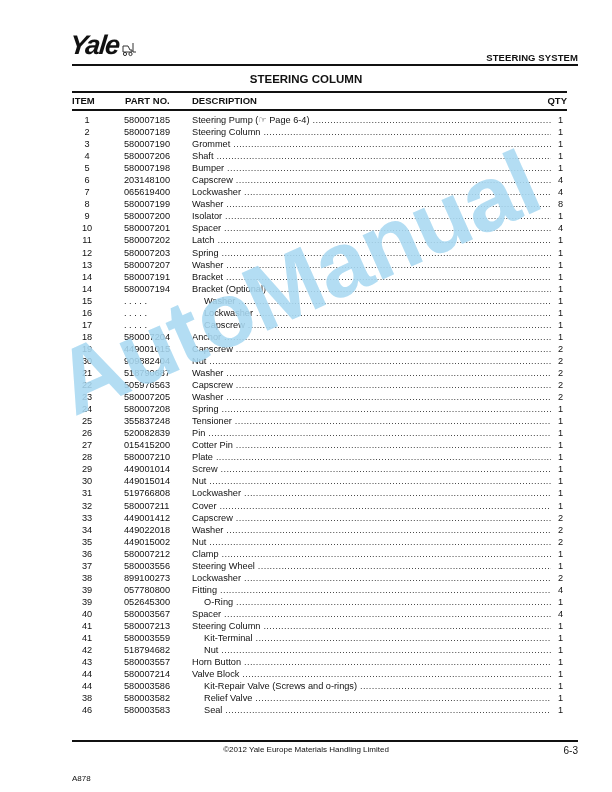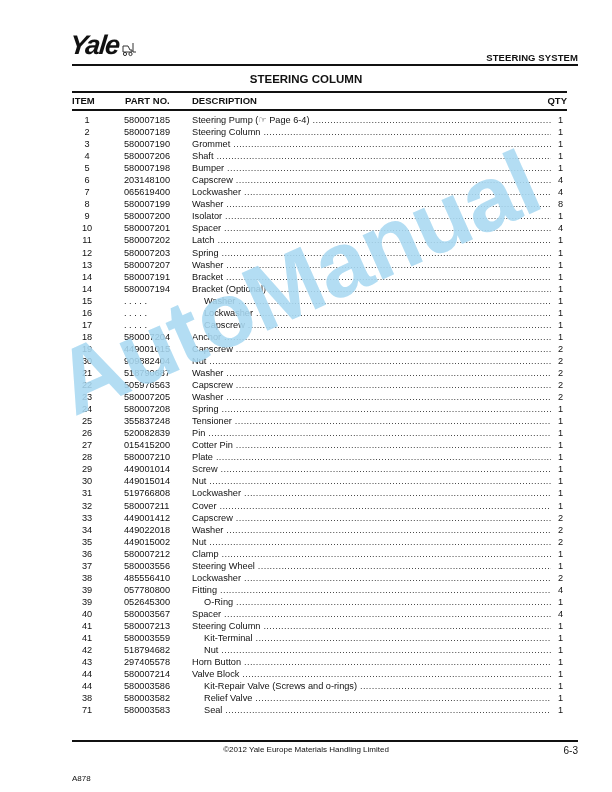--- a/index.html
+++ b/index.html
@@ -296,21 +296,21 @@
         <span class="qty">1</span>
       </div>
       <div class="row">
         <span class="item">37</span>
         <span class="part">580003556</span>
         <span class="desc"><span>Steering Wheel</span><span class="dots"> ................................................................................................................................................................</span></span>
         <span class="qty">1</span>
       </div>
       <div class="row">
         <span class="item">38</span>
-        <span class="part">485556410</span>
+        <span class="part">899100273</span>
         <span class="desc"><span>Lockwasher</span><span class="dots"> ................................................................................................................................................................</span></span>
         <span class="qty">2</span>
       </div>
       <div class="row">
         <span class="item">39</span>
         <span class="part">057780800</span>
         <span class="desc"><span>Fitting</span><span class="dots"> ................................................................................................................................................................</span></span>
         <span class="qty">4</span>
       </div>
       <div class="row">
@@ -338,21 +338,21 @@
         <span class="qty">1</span>
       </div>
       <div class="row">
         <span class="item">42</span>
         <span class="part">518794682</span>
         <span class="desc sub"><span>Nut</span><span class="dots"> ................................................................................................................................................................</span></span>
         <span class="qty">1</span>
       </div>
       <div class="row">
         <span class="item">43</span>
-        <span class="part">297405578</span>
+        <span class="part">580003557</span>
         <span class="desc"><span>Horn Button</span><span class="dots"> ................................................................................................................................................................</span></span>
         <span class="qty">1</span>
       </div>
       <div class="row">
         <span class="item">44</span>
         <span class="part">580007214</span>
         <span class="desc"><span>Valve Block</span><span class="dots"> ................................................................................................................................................................</span></span>
         <span class="qty">1</span>
       </div>
       <div class="row">
@@ -361,21 +361,21 @@
         <span class="desc sub"><span>Kit-Repair Valve (Screws and o-rings)</span><span class="dots"> ................................................................................................................................................................</span></span>
         <span class="qty">1</span>
       </div>
       <div class="row">
         <span class="item">38</span>
         <span class="part">580003582</span>
         <span class="desc sub"><span>Relief Valve</span><span class="dots"> ................................................................................................................................................................</span></span>
         <span class="qty">1</span>
       </div>
       <div class="row">
-        <span class="item">71</span>
+        <span class="item">46</span>
         <span class="part">580003583</span>
         <span class="desc sub"><span>Seal</span><span class="dots"> ................................................................................................................................................................</span></span>
         <span class="qty">1</span>
       </div>
     </div>
 
   <div class="watermark">AutoManual</div>
 
   <div class="rule-foot"></div>
   <div class="foot-left">A878</div>

